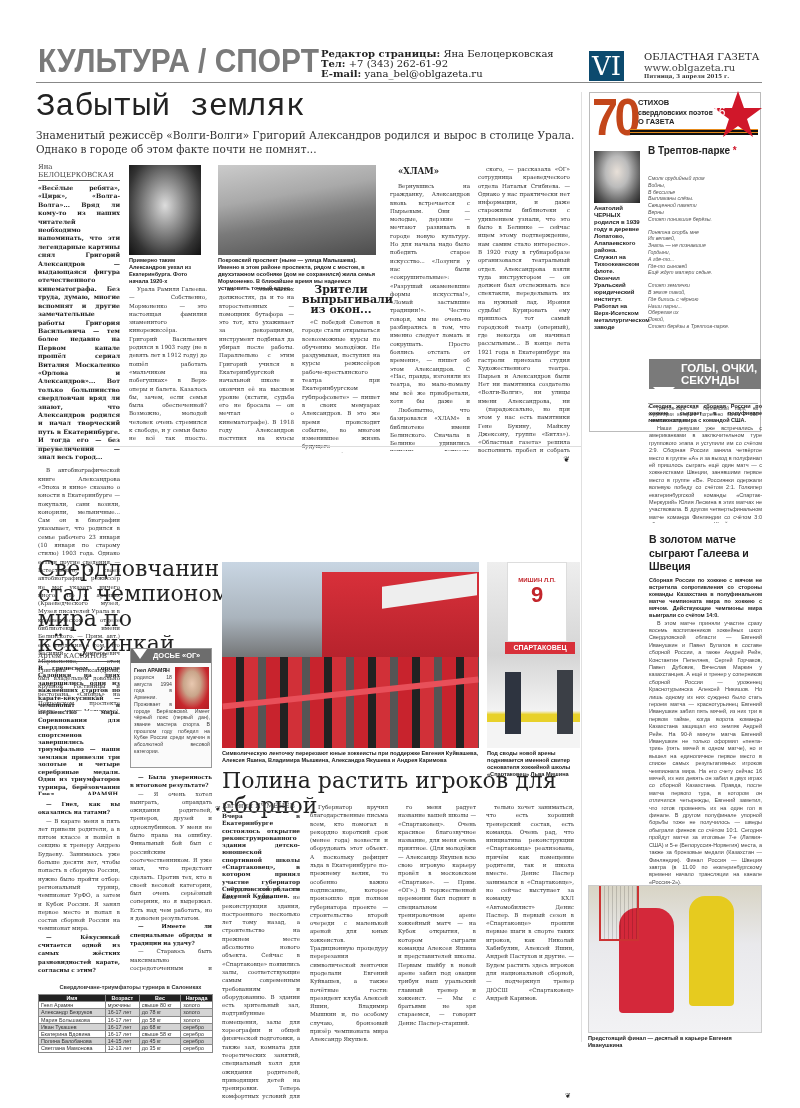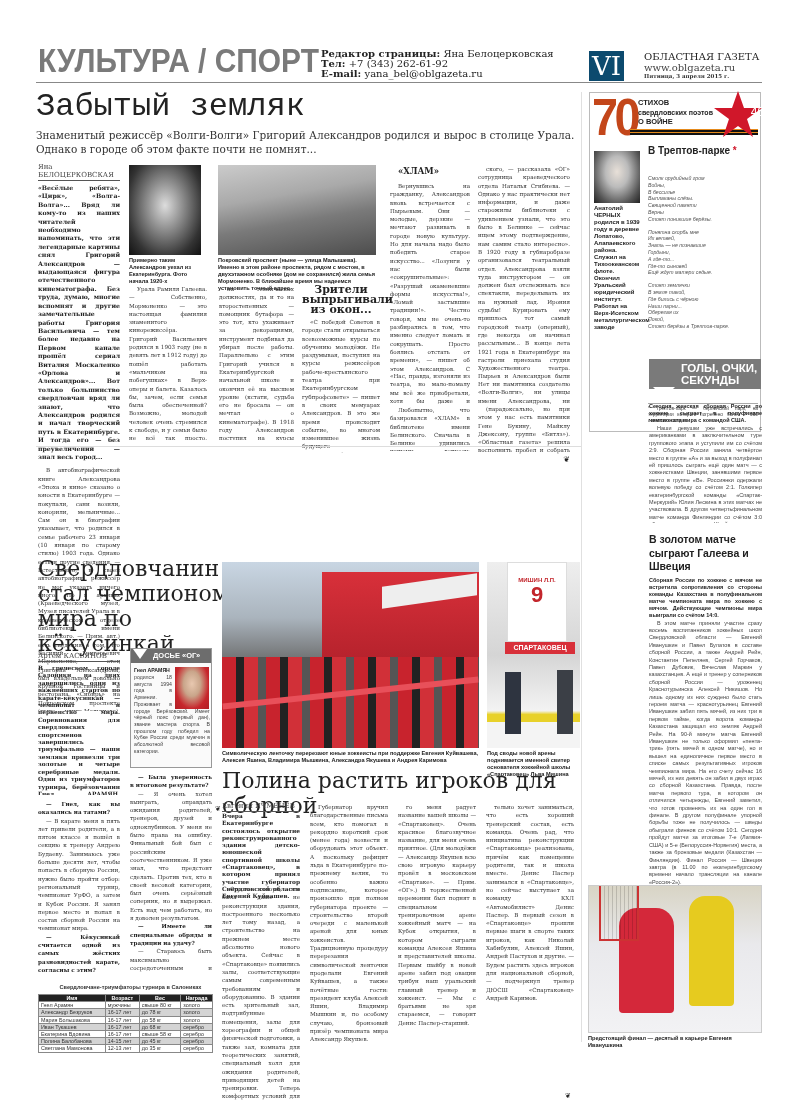--- a/index.html
+++ b/index.html
@@ -30,21 +30,21 @@
 .byline{font-size:7px;color:#444;border-bottom:1px solid #555;padding-bottom:1px}
 .left-lead{font-size:6.2px;line-height:8.4px;font-weight:bold;text-align:justify;color:#222}
 .subhead{font-weight:bold;font-size:10.5px;line-height:12px;text-align:center;color:#222}
 
 .poembox{left:589px;top:92px;width:172px;height:340px;border:1px solid #bbb}
 .seventy{position:absolute;left:0;top:0;width:170px;height:52px}
 .seventy .num{position:absolute;left:2px;top:-4px;font-family:"Liberation Sans",sans-serif;font-weight:bold;font-size:52px;line-height:56px;color:#c3461a;letter-spacing:-4px;transform:scaleX(.9);transform-origin:left}
 .seventy .stripe{position:absolute;left:40px;top:36px;width:128px;height:6px;background:repeating-linear-gradient(0deg,#111 0 1.5px,#e58a1b 1.5px 3px)}
 .seventy .words{position:absolute;left:48px;top:5px;font-family:"Liberation Sans",sans-serif;font-weight:bold;font-size:7.5px;line-height:9.5px;color:#222}
 .star{position:absolute;left:122px;top:-4px;width:52px;height:52px}
-.star span{position:absolute;left:0;top:16px;width:52px;text-align:right;color:#fff;font-size:12px;font-family:Liberation Sans, sans-serif}
+.star span{position:absolute;left:0;top:16px;width:52px;text-align:left;color:#fff;font-size:12px;font-family:Liberation Sans, sans-serif}
 .poemtitle{font-family:"Liberation Sans",sans-serif;font-weight:bold;font-size:10px;color:#222}
 .poemtitle .ast{color:#d0172a}
 .poem{font-family:"Liberation Sans",sans-serif;font-style:italic;font-size:5.2px;line-height:6.8px;color:#555}
 .poetbio{font-family:"Liberation Sans",sans-serif;font-weight:bold;font-size:6px;line-height:7px;color:#222}
 
 .goals{left:649px;top:359px;width:112px;height:30px;background:#7a7a7a;color:#fff;font-family:"Liberation Sans",sans-serif;font-weight:bold;font-size:11.5px;line-height:12px;padding:3px 0 0 32px}
 .tri{position:absolute;left:0;bottom:-9px;width:0;height:0;border-left:11px solid transparent;border-right:11px solid transparent;border-top:11px solid #fff;transform:translateX(4px)}
 .sporthead{font-family:"Liberation Sans",sans-serif;font-weight:bold;font-size:10.5px;line-height:13.5px;color:#222}
 .sportlead{font-family:"Liberation Sans",sans-serif;font-weight:bold;font-size:5.5px;line-height:7px;color:#222;text-align:justify}
 
@@ -130,21 +130,21 @@
   <div class="dingbat" style="text-align:right">❦</div>
 </div>
 
 <div class="abs poembox">
   <div class="seventy">
     <div class="num">70</div>
     <div class="stripe"></div>
     <div class="words">
       <div>СТИХОВ</div>
       <div style="font-size:7px">свердловских поэтов</div>
-      <div>О ВОЙНЕ</div>
+      <div>О ГАЗЕТА</div>
     </div>
     <div class="star">
       <svg width="52" height="52" viewBox="0 0 52 52">
           <polygon points="26,2 32,19 50,19 35,30 41,48 26,37 11,48 17,30 2,19 20,19" fill="#d0172a"></polygon>
         </svg>
       <span>46</span>
     </div>
   </div>
   <div class="abs photo" style="left:4px;top:58px;width:46px;height:52px;background:radial-gradient(ellipse at 50% 40%,#e8e0d8 0%,#bbb 35%,#555 75%,#222 100%)"></div>
   <div class="abs poetbio" style="left:4px;top:112px;width:46px">Анатолий ЧЕРНЫХ родился в 1939 году в деревне Лопатово, Алапаевского района. Служил на Тихоокеанском флоте. Окончил Уральский юридический институт. Работал на Верх-Исетском металлургическом заводе</div>

